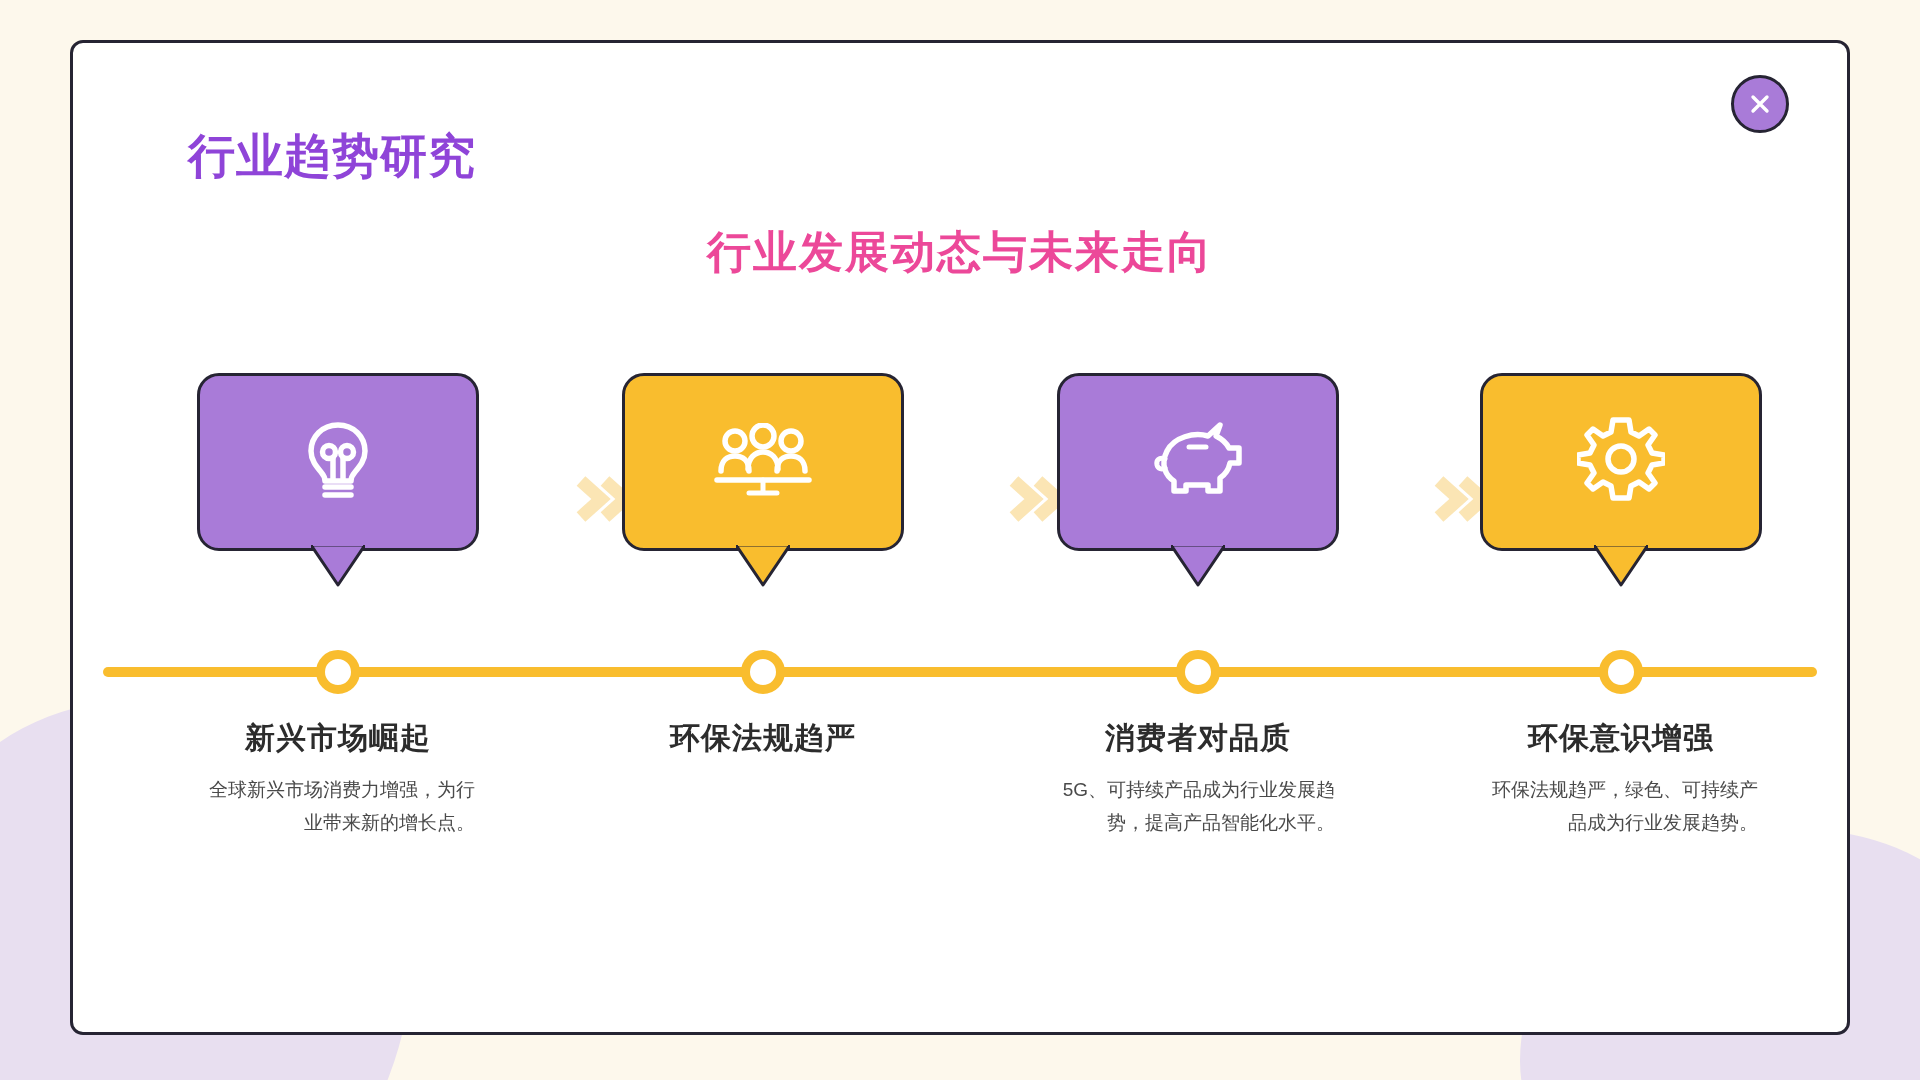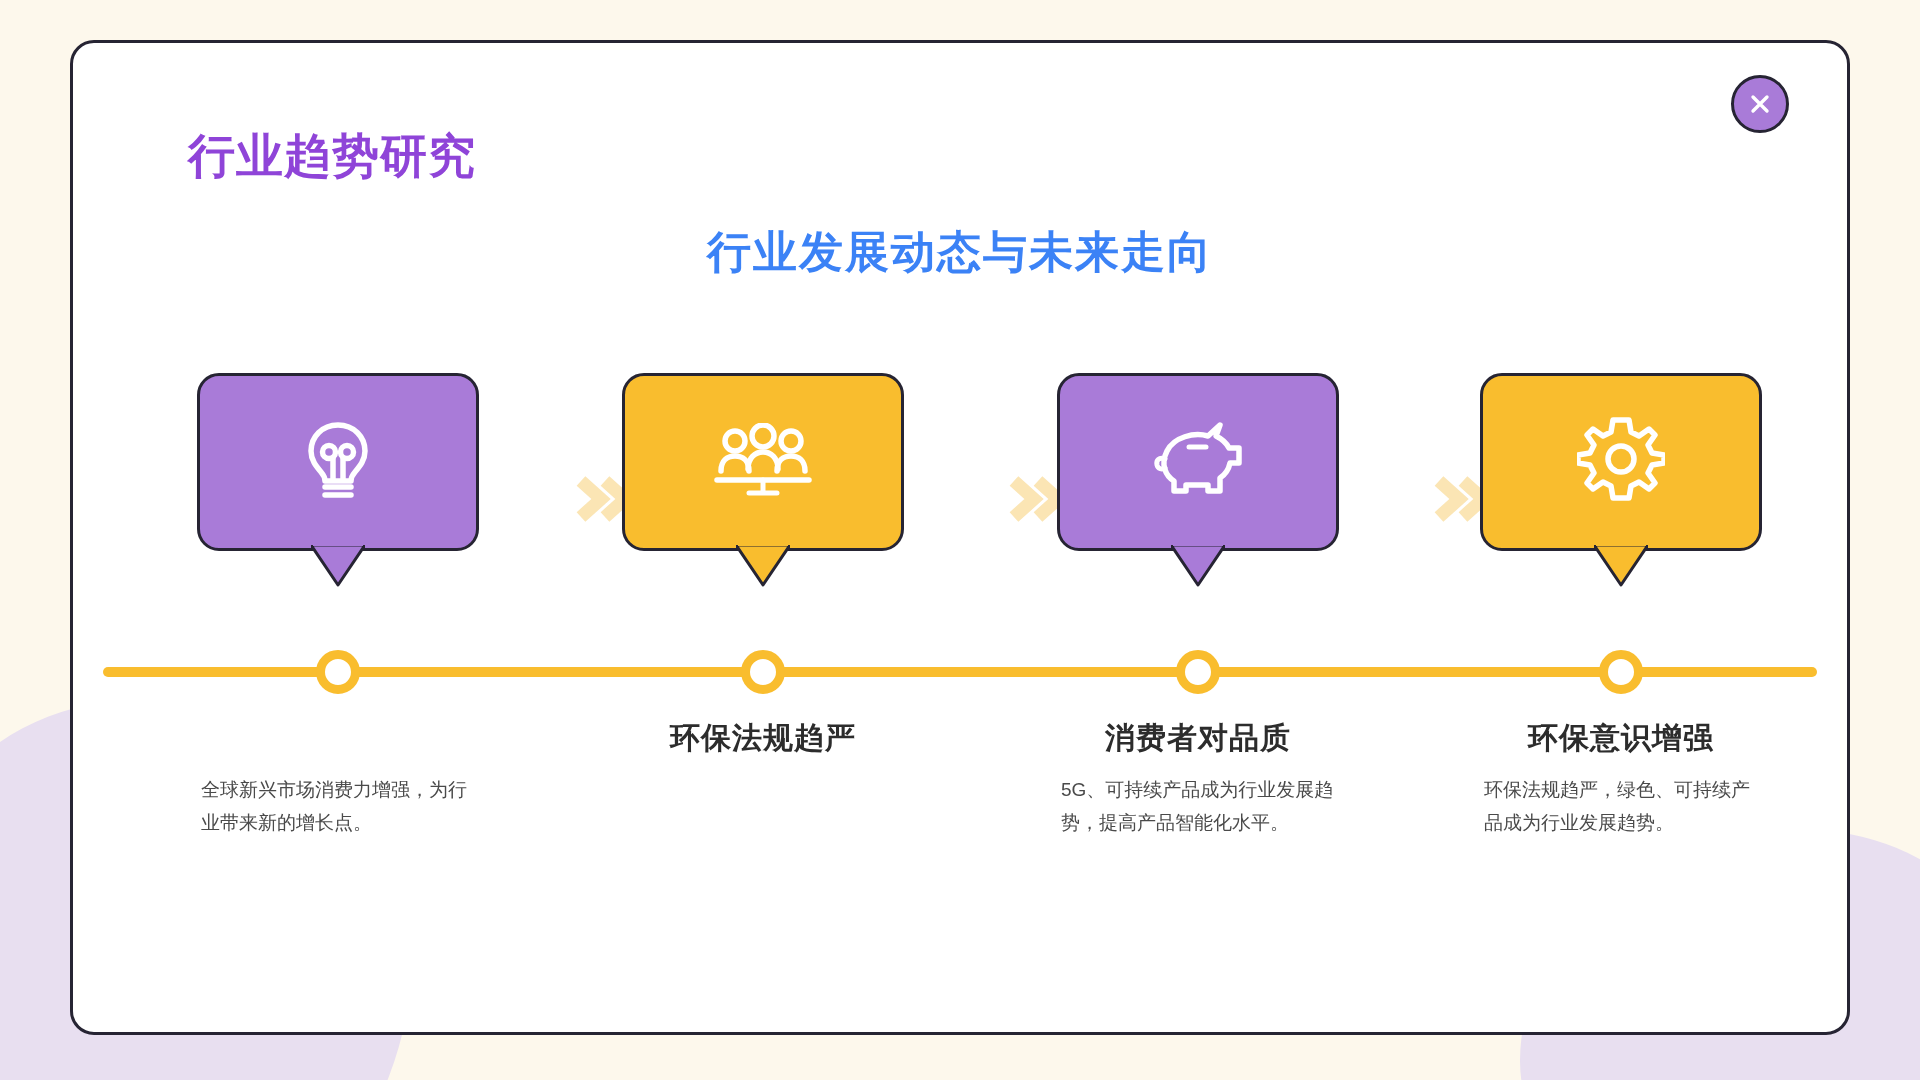--- a/index.html
+++ b/index.html
@@ -25,21 +25,21 @@
     border-radius:55% 45% 50% 50% / 55% 55% 45% 45%;
   }
 
   
   #slide-card {
     position:absolute;
     left:70px; top:40px;
     width:1780px; height:995px;
     background:#FFFFFF;
     border:3px solid #262433;
-    border-radius:24px;
+    border-radius:13px;
     overflow:hidden;
   }
 
   #header-title {
     position:absolute; left:115px; top:82px;
     font-size:47px; font-weight:bold;
     color:#8F44D8;
     letter-spacing:1px;
     white-space:nowrap;
   }
@@ -52,21 +52,21 @@
     border:3px solid #262433;
     display:flex; align-items:center; justify-content:center;
     cursor:pointer;
   }
   #close-button svg { display:block; }
 
   #main-title {
     position:absolute; top:180px; left:0; width:100%;
     text-align:center;
     font-size:44px; font-weight:bold;
-    color:#3b82f6;
+    color:#ec4899;
     letter-spacing:2px;
   }
 
   
   #timeline {
     position:absolute;
     left:0; top:330px; width:100%; height:560px;
   }
 
   #timeline-line {
@@ -132,21 +132,21 @@
     font-size:30px; font-weight:bold;
     color:#2C2C2C;
     letter-spacing:1px;
   }
   .step-desc {
     position:absolute;
     top:400px; left:28px; width:274px;
     font-size:19px;
     line-height:1.75;
     color:#4A4A4A;
-    text-align:left;
+    text-align:right;
   }
 </style>
 </head>
 <body>
 
 <div id="bg-blob-bottom-left"></div>
 <div id="bg-blob-bottom-right"></div>
 
 <div id="slide-card">
 
@@ -209,20 +209,21 @@
             </svg>
           </span>
         </div>
         <div class="bubble-tail">
           <svg width="54" height="42" viewBox="0 0 54 42">
             <path d="M0 0 L54 0 L27 40 Z" fill="#A97BD8" stroke="#262433" stroke-width="3" stroke-linejoin="round"></path>
             <rect x="2" y="-6" width="50" height="7" fill="#A97BD8"></rect>
           </svg>
         </div>
       </div>
+      <div class="step-title">新兴市场崛起</div>
       <div class="step-desc">全球新兴市场消费力增强，为行业带来新的增长点。</div>
     </div>
 
     <div class="step-col" style="left:690px;">
       <div class="bubble-wrap">
         <div class="bubble yellow">
           <span>
             <svg width="104" height="74" viewBox="0 0 104 74">
               <circle cx="24" cy="18" r="10" fill="none" stroke="#FFFFFF" stroke-width="5.5"></circle>
               <circle cx="52" cy="13" r="11" fill="none" stroke="#FFFFFF" stroke-width="5.5"></circle>

